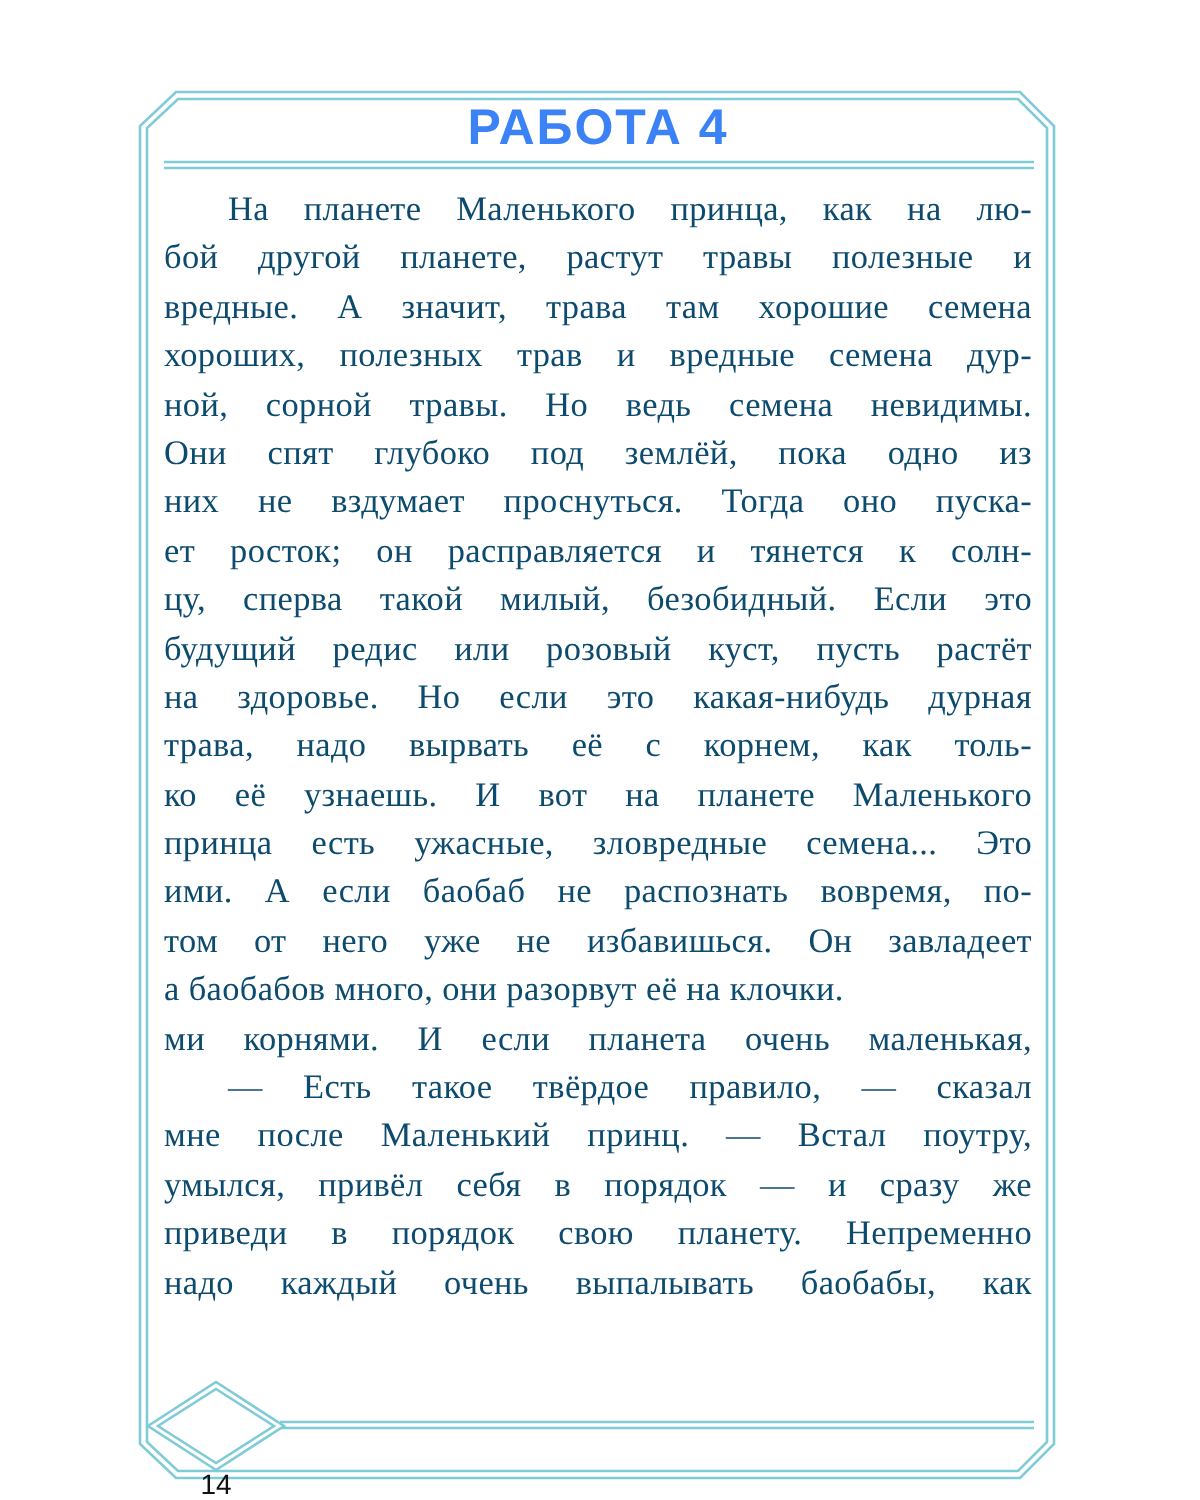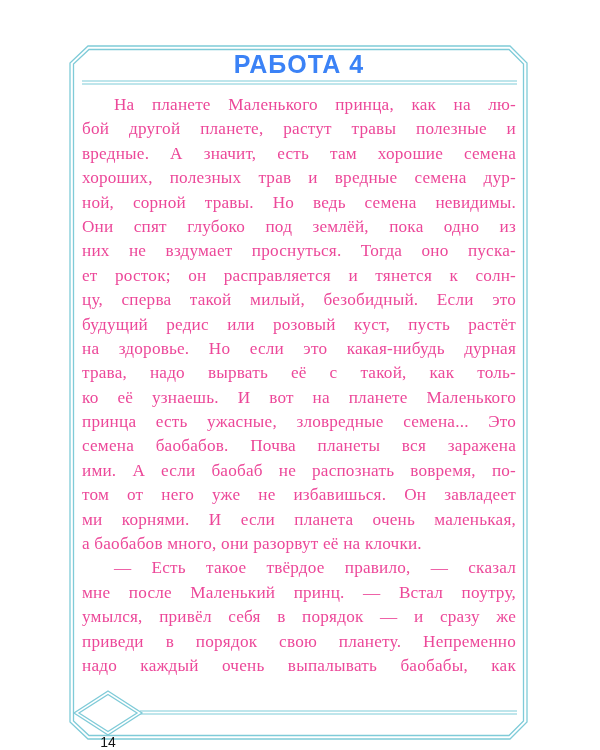--- a/index.html
+++ b/index.html
@@ -43,21 +43,21 @@
       width: 434px;
     }
     .line {
       height: 24.4px;
       line-height: 24.4px;
       font-size: 17.2px;
       white-space: nowrap;
       text-align: justify;
       text-align-last: justify;
       font-family: "Liberation Serif", "DejaVu Serif", serif;
-      color: #ec4899;
+      color: #0c4a6e;
       letter-spacing: 0.2px;
     }
     .line.indent {
       padding-left: 32px;
     }
     .line.last {
       text-align-last: left;
     }
     .page-num {
       position: absolute;
@@ -95,37 +95,36 @@
     <path d="M108 691 L142 713 L108 735 L74 713 Z"></path>
     <path d="M108 694.5 L137 713 L108 731.5 L79 713 Z"></path>
   </g>
 </svg>
 
 <div class="title">РАБОТА  4</div>
 
 <div class="text-block" id="text-block">
     <div class="line indent">На планете Маленького принца, как на лю-</div>
     <div class="line">бой другой планете, растут травы полезные и</div>
-    <div class="line">вредные. А значит, есть там хорошие семена</div>
+    <div class="line">вредные. А значит, трава там хорошие семена</div>
     <div class="line">хороших, полезных трав и вредные семена дур-</div>
     <div class="line">ной, сорной травы. Но ведь семена невидимы.</div>
     <div class="line">Они спят глубоко под землёй, пока одно из</div>
     <div class="line">них не вздумает проснуться. Тогда оно пуска-</div>
     <div class="line">ет росток; он расправляется и тянется к солн-</div>
     <div class="line">цу, сперва такой милый, безобидный. Если это</div>
     <div class="line">будущий редис или розовый куст, пусть растёт</div>
     <div class="line">на здоровье. Но если это какая-нибудь дурная</div>
-    <div class="line">трава, надо вырвать её с такой, как толь-</div>
+    <div class="line">трава, надо вырвать её с корнем, как толь-</div>
     <div class="line">ко её узнаешь. И вот на планете Маленького</div>
     <div class="line">принца есть ужасные, зловредные семена... Это</div>
-    <div class="line">семена баобабов. Почва планеты вся заражена</div>
     <div class="line">ими. А если баобаб не распознать вовремя, по-</div>
     <div class="line">том от него уже не избавишься. Он завладеет</div>
+    <div class="line last">а баобабов много, они разорвут её на клочки.</div>
     <div class="line">ми корнями. И если планета очень маленькая,</div>
-    <div class="line last">а баобабов много, они разорвут её на клочки.</div>
     <div class="line indent">— Есть такое твёрдое правило, — сказал</div>
     <div class="line">мне после Маленький принц. — Встал поутру,</div>
     <div class="line">умылся, привёл себя в порядок — и сразу же</div>
     <div class="line">приведи в порядок свою планету. Непременно</div>
     <div class="line">надо каждый очень выпалывать баобабы, как</div>
   </div>
 
 <div class="page-num">14</div>
 
 </body></html>

